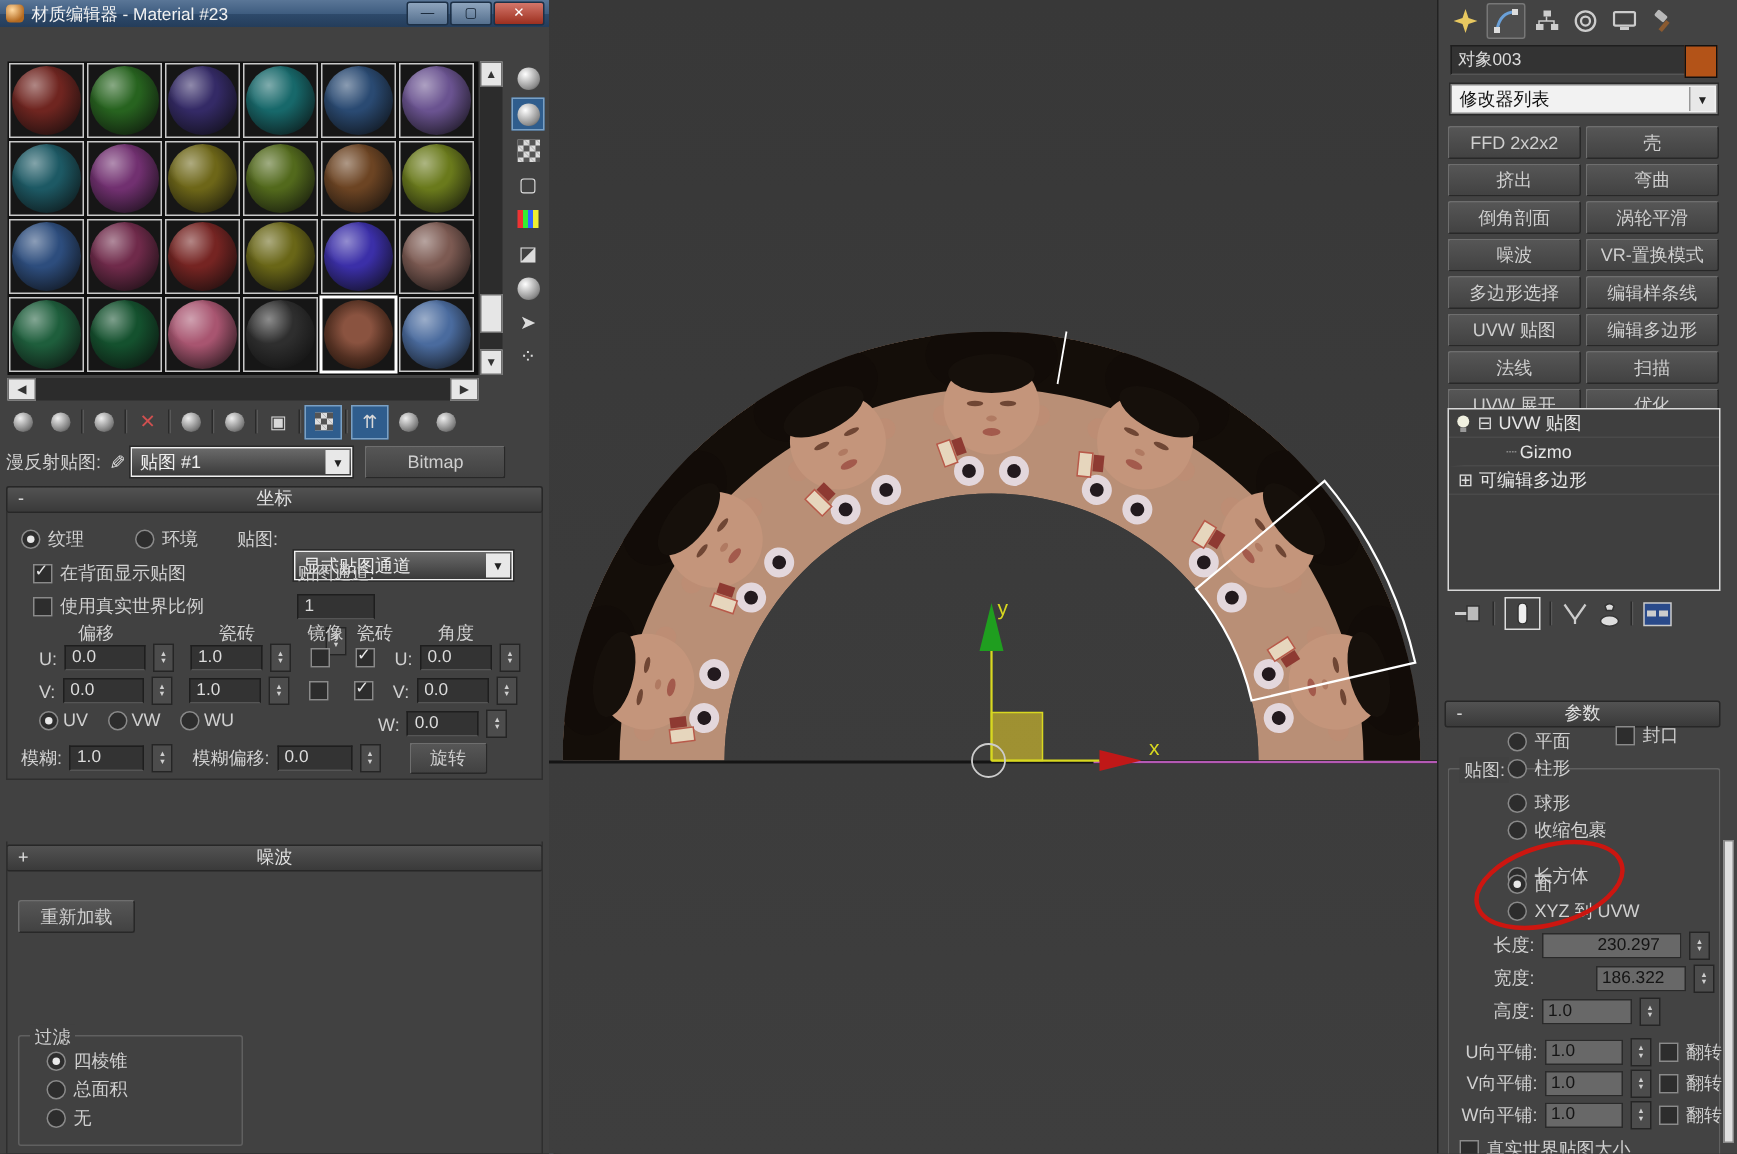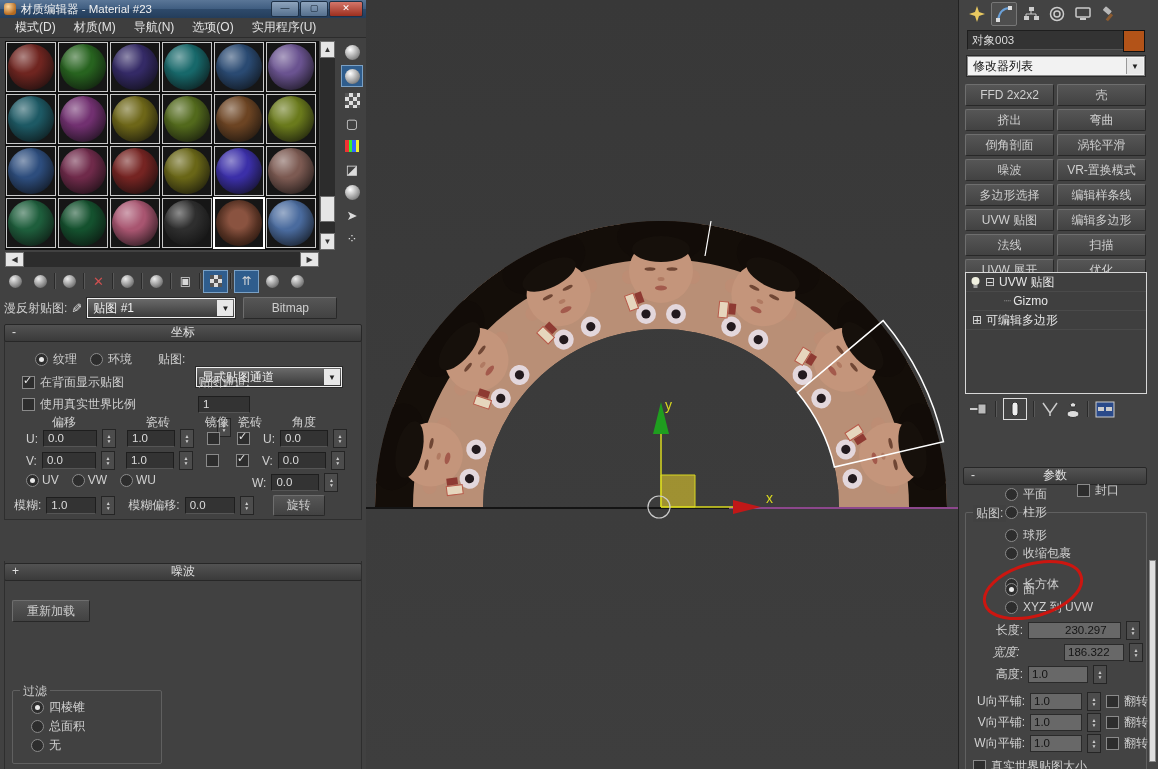--- a/index.html
+++ b/index.html
@@ -106,27 +106,20 @@
 <div id="mat-window" class="abs">
   <div id="titlebar" class="abs">
     <span class="ticon"></span>
     <span>材质编辑器 - Material #23</span>
     <span class="winbtns">
       <span class="winbtn">—</span>
       <span class="winbtn">▢</span>
       <span class="winbtn close">✕</span>
     </span>
   </div>
-  <div id="menubar" class="abs">
-    <span>模式(D)</span>
-    <span>材质(M)</span>
-    <span>导航(N)</span>
-    <span>选项(O)</span>
-    <span>实用程序(U)</span>
-  </div>
 
   <div id="swatch-grid" class="abs">
       <div class="swatch">
         <i class="ball" style="background: radial-gradient(circle at 33% 28%, rgba(255, 255, 255, 0.45), rgba(255, 255, 255, 0) 36%), radial-gradient(circle at 42% 36%, rgb(111, 37, 32) 35%, rgb(10, 10, 10) 100%);"></i>
       </div>
       <div class="swatch">
         <i class="ball" style="background: radial-gradient(circle at 33% 28%, rgba(255, 255, 255, 0.45), rgba(255, 255, 255, 0) 36%), radial-gradient(circle at 42% 36%, rgb(39, 99, 31) 35%, rgb(10, 10, 10) 100%);"></i>
       </div>
       <div class="swatch">
         <i class="ball" style="background: radial-gradient(circle at 33% 28%, rgba(255, 255, 255, 0.45), rgba(255, 255, 255, 0) 36%), radial-gradient(circle at 42% 36%, rgb(52, 42, 102) 35%, rgb(10, 10, 10) 100%);"></i>
@@ -271,21 +264,21 @@
       <span>贴图 #1</span>
       <span class="ddbtn">▼</span>
     </span>
     <span class="btn" style="width:92px;height:20px;margin-left:8px;">Bitmap</span>
   </div>
 
   <div class="roll abs" style="left:4px;top:324px;width:356px;">
     <span class="pm">-</span><span>坐标</span>
   </div>
   <div class="abs" style="left:4px;top:341px;width:356px;height:178px;border:1px solid #2e2e2e;border-top:none;"></div>
-  <div class="row" style="left:35px;top:351px;">
+  <div class="row" style="left:14px;top:351px;">
     <span class="radio on"></span>
       <span class="lbl">纹理</span>
   </div>
   <div class="row" style="left:90px;top:351px;">
     <span class="radio"></span>
       <span class="lbl">环境</span>
   </div>
   <div class="row" style="left:158px;top:351px;">
     <span class="lbl">贴图:</span>
   </div>
@@ -599,21 +592,21 @@
   <svg class="abs" style="left:14px;top:548px;" width="130" height="80">
     <ellipse cx="60" cy="42" rx="50" ry="26" fill="none" stroke="#cc1610" stroke-width="3" transform="rotate(-16 60 42)"></ellipse>
   </svg>
 
   <div class="row" style="left:30px;top:621px;">
     <span class="lbl" style="width:34px;text-align:right;">长度:</span>
     <span class="cp-fld" style="width:52px;padding-left:36px;">230.297</span>
       <span class="spn"></span>
   </div>
   <div class="row" style="left:30px;top:643px;">
-    <span class="lbl" style="width:34px;text-align:center;font-style:italic;">宽度:</span>
+    <span class="lbl" style="width:34px;text-align:right;">宽度:</span>
     <span class="cp-fld" style="width:52px;margin-left:36px;">186.322</span>
       <span class="spn"></span>
   </div>
   <div class="row" style="left:30px;top:665px;">
     <span class="lbl" style="width:34px;text-align:right;">高度:</span>
     <span class="cp-fld" style="width:52px;">1.0</span>
       <span class="spn"></span>
   </div>
 
   <div class="row" style="left:10px;top:692px;">

